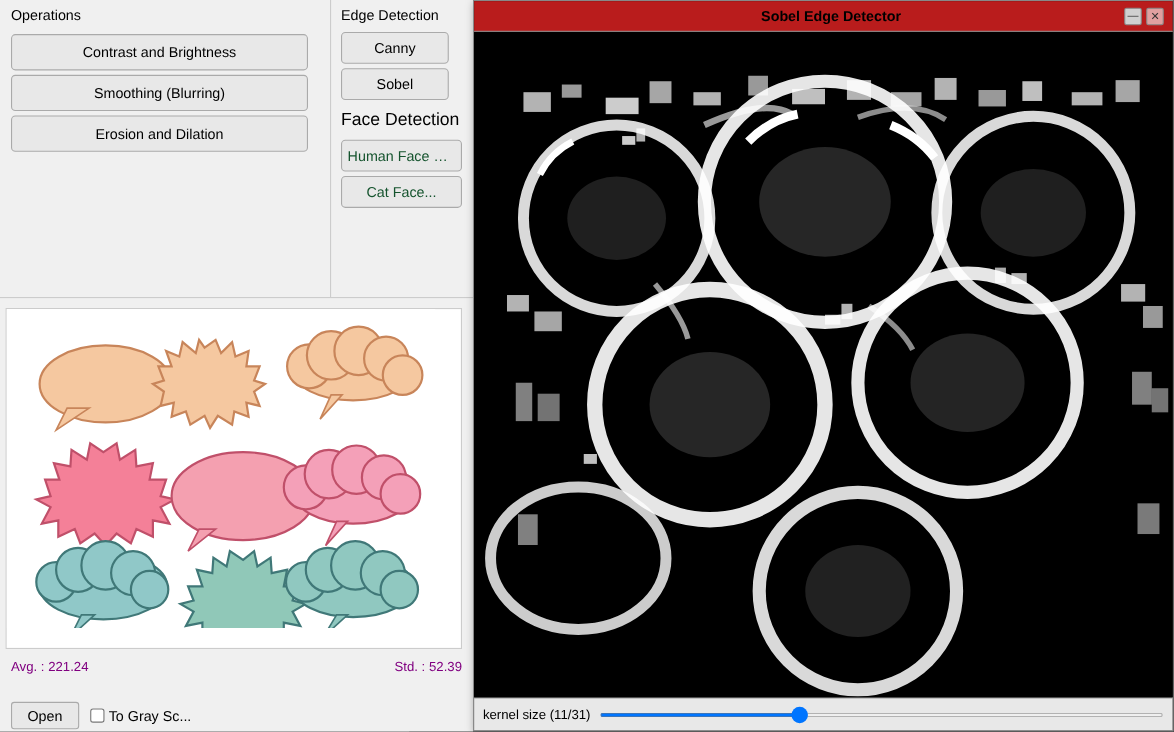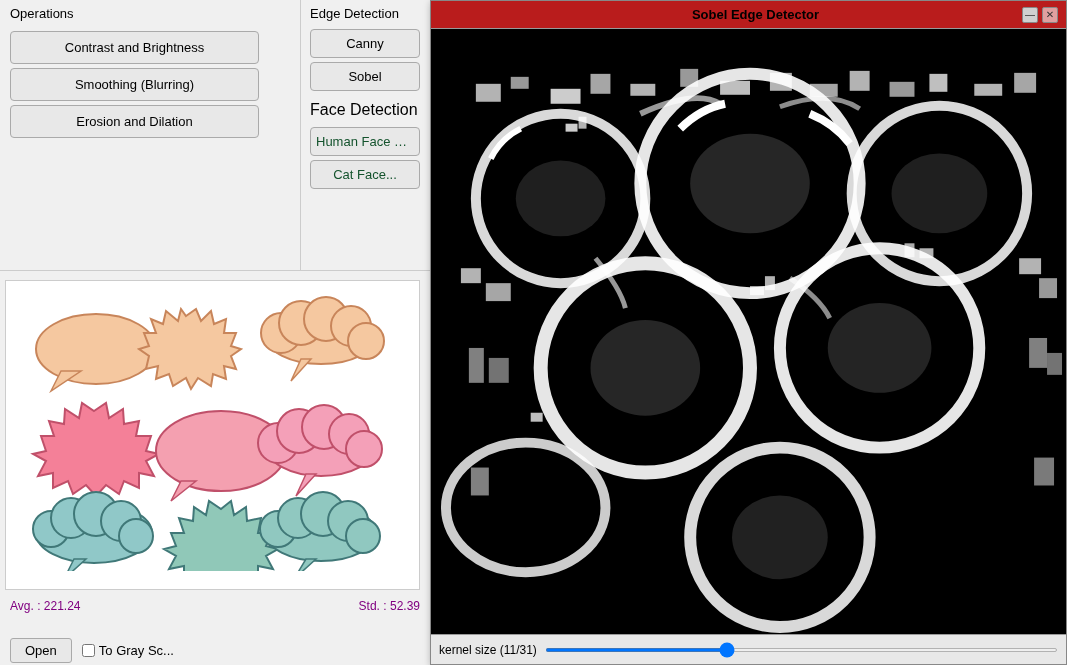--- a/index.html
+++ b/index.html
@@ -25,21 +25,21 @@
     .operations-title {
       padding: 6px 10px;
       font-size: 13px;
       font-weight: normal;
       color: #000;
     }
 
     .op-button {
       display: block;
       margin: 4px 10px;
-      width: 249px;
+      width: 270px;
       padding: 8px 10px;
       background: #e8e8e8;
       border: 1px solid #aaa;
       border-radius: 4px;
       text-align: center;
       cursor: pointer;
       font-size: 13px;
       color: #000;
     }
 
@@ -52,21 +52,21 @@
 
     .edge-label {
       font-size: 13px;
       padding: 6px 5px 4px 5px;
       color: #000;
     }
 
     .edge-button {
       display: block;
       margin: 4px 5px;
-      width: 110px;
+      width: 98px;
       padding: 6px 5px;
       background: #e8e8e8;
       border: 1px solid #aaa;
       border-radius: 4px;
       text-align: center;
       cursor: pointer;
       font-size: 13px;
       color: #000;
     }
 

